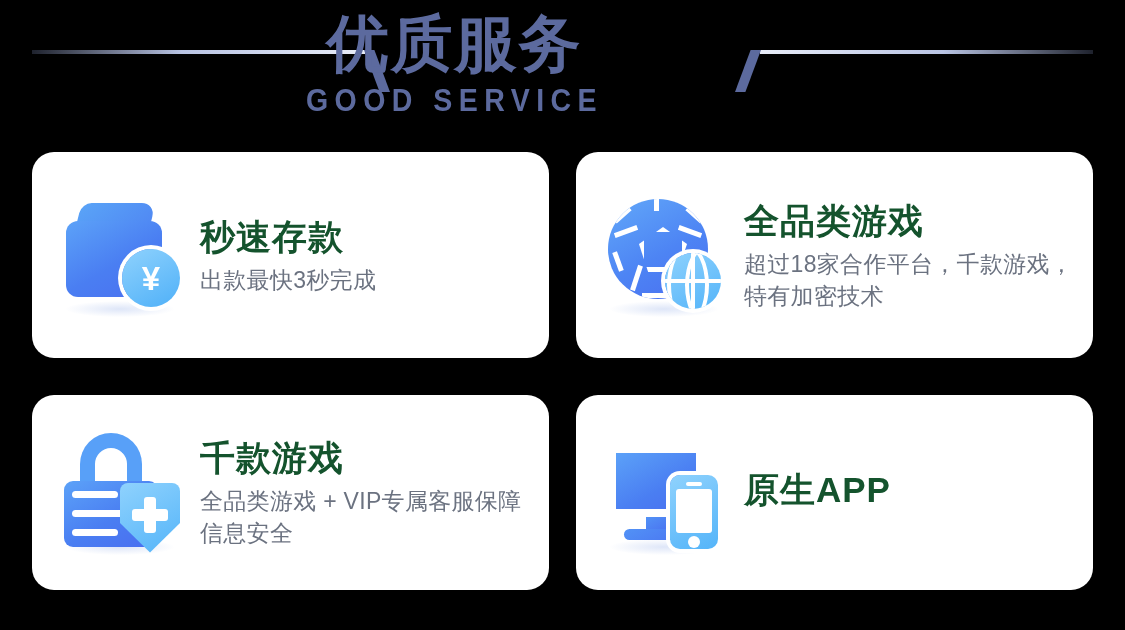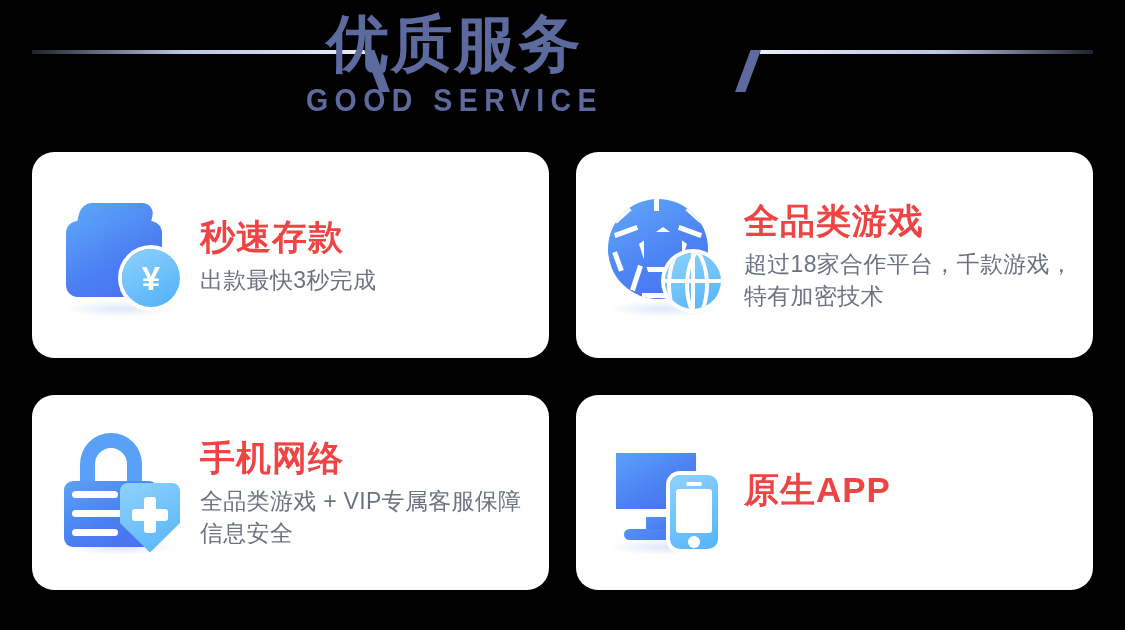--- a/index.html
+++ b/index.html
@@ -116,21 +116,21 @@
     margin-right: 14px;
   }
   .card-text {
     flex: 1 1 auto;
     min-width: 0;
   }
   .card-title {
     margin: 0 0 4px 0;
     font-size: 35px;
     font-weight: bold;
-    color: #ef4444;
+    color: #14532d;
     letter-spacing: 1px;
     white-space: nowrap;
   }
   .card-sub {
     margin: 0;
     font-size: 23px;
     line-height: 1.38;
     color: #6b7280;
     letter-spacing: 0.3px;
   }
@@ -430,21 +430,21 @@
       <span class="shadow-blob"></span>
       <span class="lock-shackle"></span>
       <span class="lock-body">
         <i class="ls1"></i>
         <i class="ls2"></i>
         <i class="ls3"></i>
       </span>
       <span class="shield"></span>
     </div>
     <div class="card-text">
-      <div class="card-title">手机网络</div>
+      <div class="card-title">千款游戏</div>
       <div class="card-sub wrap2">全品类游戏 + VIP专属客服保障信息安全</div>
     </div>
   </div>
 
   <div class="card">
     <div class="card-icon">
       <span class="shadow-blob"></span>
       <span class="monitor"></span>
       <span class="mon-neck"></span>
       <span class="mon-base"></span>

